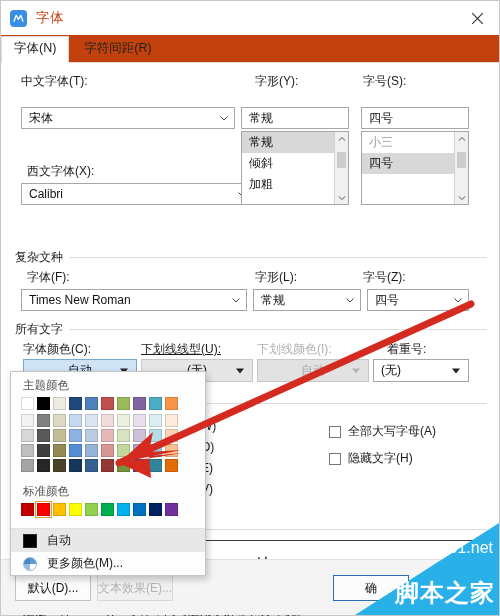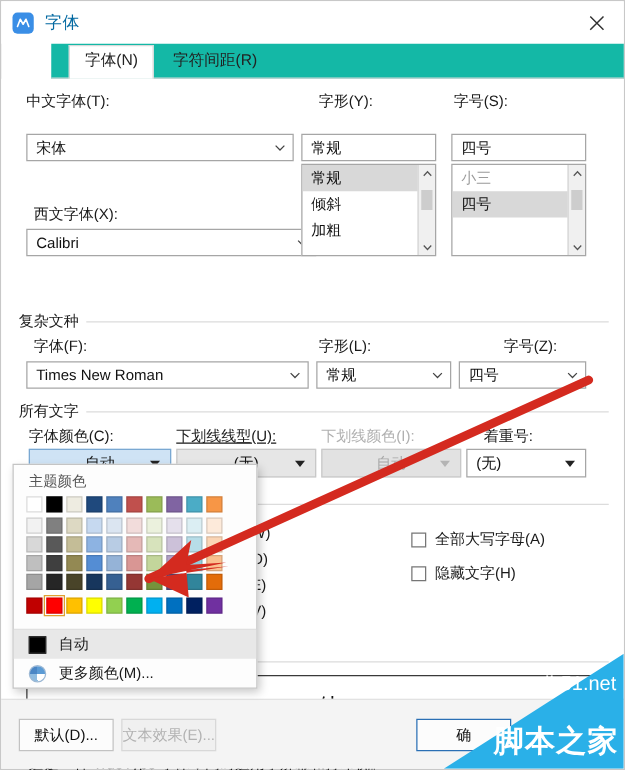--- a/index.html
+++ b/index.html
@@ -28,36 +28,36 @@
     position:relative;
   }
   .app-icon{
     width:17px;height:17px;border-radius:4px;
     background:#3a8ee6;
     display:flex;align-items:center;justify-content:center;
     flex:0 0 17px;
   }
   .app-icon svg{display:block;}
   .title-text{
-    margin-left:9px;font-size:13.5px;color:#0369a1;letter-spacing:.5px;
+    margin-left:9px;font-size:13.5px;color:#c2410c;letter-spacing:.5px;
   }
   .close-btn{
     position:absolute;right:0;top:0;width:44px;height:34px;
     display:flex;align-items:center;justify-content:center;
     color:#333;font-size:16px;line-height:1;
   }
   .close-btn svg{display:block;}
   
   .tabstrip{
     flex:0 0 28px;height:28px;
     display:flex;align-items:flex-end;
-    padding-left:14px;
+    padding-left:0;
     border-bottom:1px solid #d9d9d9;
-    background:#14b8a6;
-    position:relative;z-index:2;margin-left:40px;
+    background:#c2410c;
+    position:relative;z-index:2;
   }
   .tab{
     padding:4px 12px 5px 12px;font-size:12.5px;color:#222;
     border:1px solid transparent;border-bottom:none;
     margin-right:2px;line-height:1.25;
   }
   .tab.active{
     border-color:#d9d9d9;background:#fff;
     margin-bottom:-1px;padding-bottom:6px;
   }
@@ -308,21 +308,21 @@
     </div>
 
     <div style="position:absolute;left:14px;top:186px;width:472px;">
       <div class="grouphdr">
         <span>复杂文种</span>
         <span class="line"></span>
       </div>
     </div>
     <div class="lbl" style="position:absolute;left:26px;top:206px;">字体(F):</div>
     <div class="lbl" style="position:absolute;left:254px;top:206px;">字形(L):</div>
-    <div class="lbl" style="position:absolute;left:362px;top:206px;margin-left:40px;">字号(Z):</div>
+    <div class="lbl" style="position:absolute;left:362px;top:206px;">字号(Z):</div>
 
     <div class="combo" style="position:absolute;left:20px;top:226px;width:226px;">
       <span>Times New Roman</span>
       <svg class="chev" viewBox="0 0 10 10">
           <path d="M1.5 3.5 L5 7 L8.5 3.5" stroke="#444" stroke-width="1" fill="none"></path>
         </svg>
     </div>
     <div class="combo" style="position:absolute;left:252px;top:226px;width:108px;">
       <span>常规</span>
       <svg class="chev" viewBox="0 0 10 10">
@@ -466,20 +466,21 @@
             <div class="sw" style="background: rgb(73, 68, 41);"></div>
             <div class="sw" style="background: rgb(23, 54, 93);"></div>
             <div class="sw" style="background: rgb(54, 96, 146);"></div>
             <div class="sw" style="background: rgb(149, 55, 52);"></div>
             <div class="sw" style="background: rgb(118, 146, 60);"></div>
             <div class="sw" style="background: rgb(95, 73, 122);"></div>
             <div class="sw" style="background: rgb(49, 133, 155);"></div>
             <div class="sw" style="background: rgb(227, 108, 9);"></div>
           </div>
       </div>
+      <div class="dd-sec">标准颜色</div>
       <div class="swgrid" style="padding-bottom:8px;">
         <div class="swrow" id="row-std">
             <div class="sw" style="background: rgb(192, 0, 0);"></div>
             <div class="sw sel" style="background: rgb(255, 0, 0);"></div>
             <div class="sw" style="background: rgb(255, 192, 0);"></div>
             <div class="sw" style="background: rgb(255, 255, 0);"></div>
             <div class="sw" style="background: rgb(146, 208, 80);"></div>
             <div class="sw" style="background: rgb(0, 176, 80);"></div>
             <div class="sw" style="background: rgb(0, 176, 240);"></div>
             <div class="sw" style="background: rgb(0, 112, 192);"></div>

